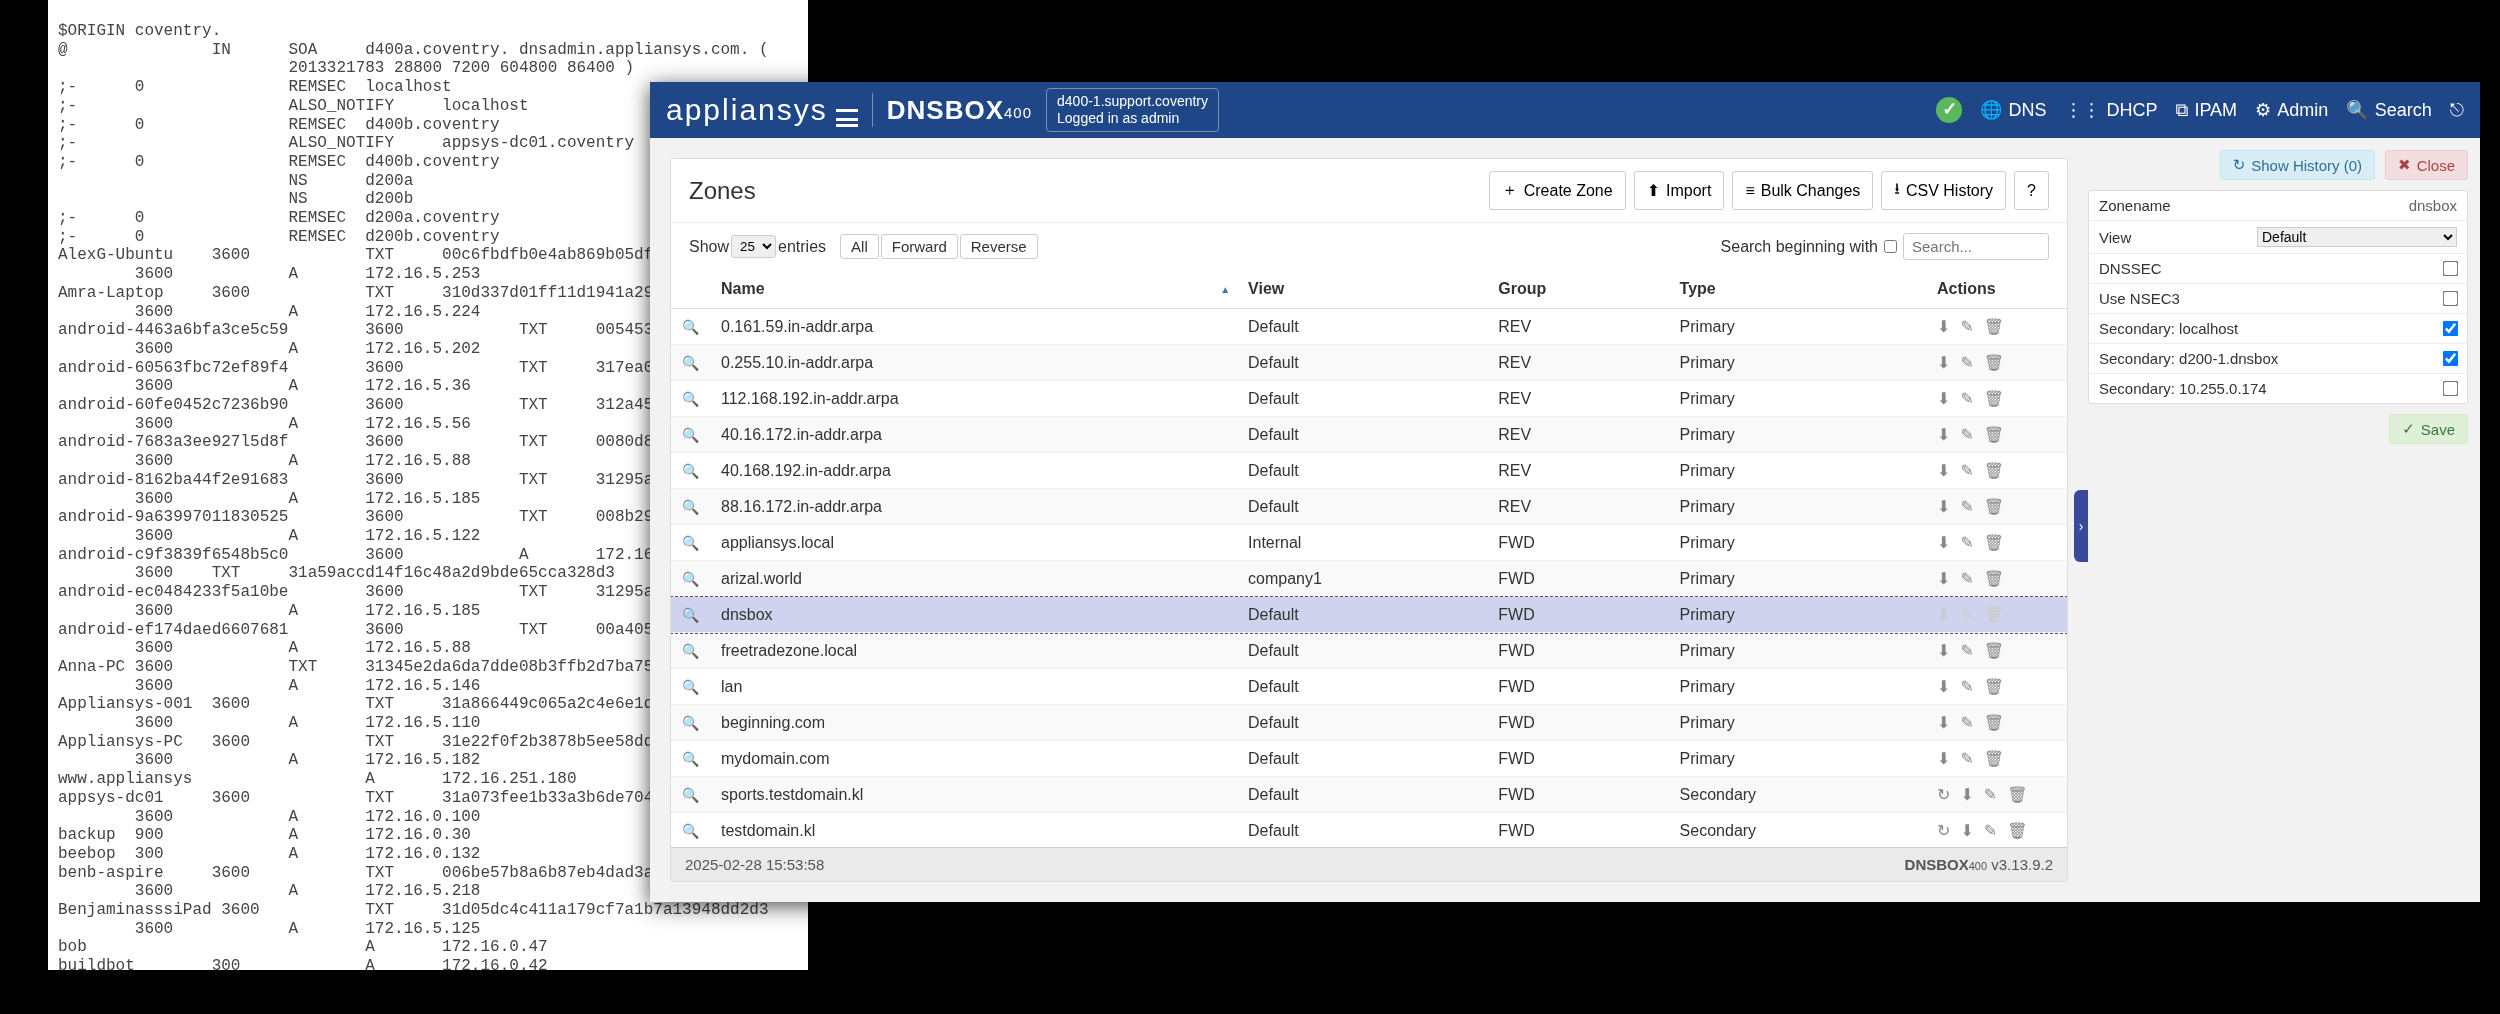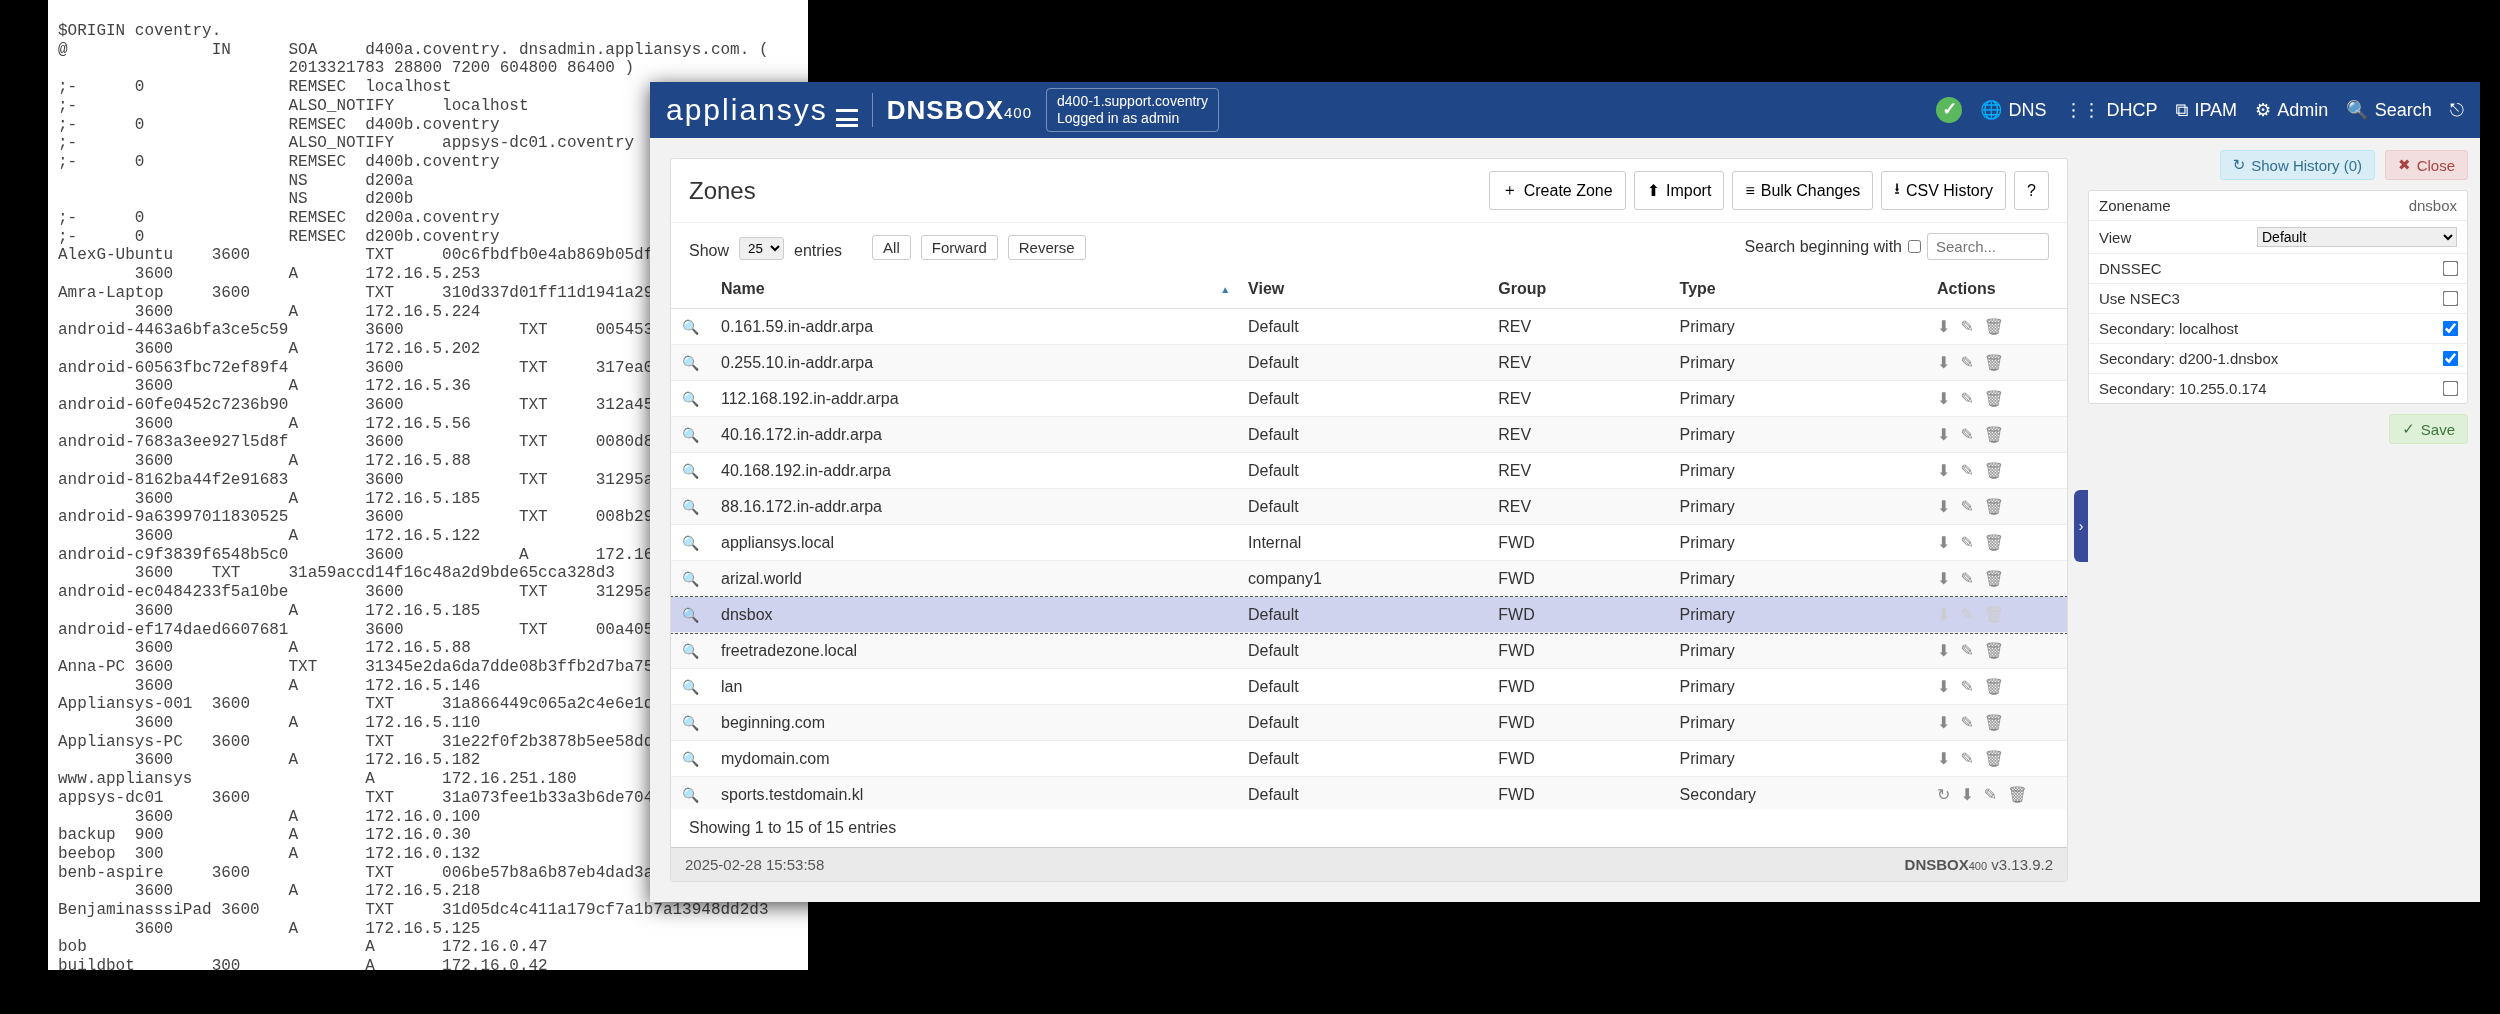--- a/index.html
+++ b/index.html
@@ -40,24 +40,24 @@
 
 .body-row { flex:1; display:flex; overflow:hidden;}
 
 
 .main-panel { flex:1; background:#fff; margin:20px; border:1px solid #ddd; border-radius:3px; display:flex; flex-direction:column; position:relative;}
 .panel-header { display:flex; align-items:center; justify-content:space-between; padding:12px 18px; border-bottom:1px solid #eee;}
 .panel-title { font-size:24px;}
 .panel-tools { display:flex; gap:8px;}
 .btn { background:#fff; border:1px solid #ccc; border-radius:3px; padding:5px 12px; font-size:16px; cursor:pointer; display:inline-flex; align-items:center; gap:6px;}
 
-.controls-row { display:flex; align-items:flex-end; padding:10px 18px; gap:10px; font-size:16px;}
+.controls-row { display:flex; align-items:center; padding:10px 18px; gap:2px; font-size:16px;}
 .controls-row select{border:1px solid #ccc;border-radius:3px;padding:2px 4px;}
 .controls-row .search-group{margin-left:auto;display:flex;align-items:center;gap:6px;}
-.controls-row input[type=text]{border:1px solid #ccc;border-radius:3px;padding:4px 8px;width:122px;font-size:15px;}
+.controls-row input[type=text]{border:1px solid #ccc;border-radius:3px;padding:4px 8px;width:146px;font-size:15px;}
 .pill{border:1px solid #ccc;border-radius:3px;padding:3px 10px;font-size:15px;cursor:pointer;}
 
 
 .tablewrap{flex:1;overflow:auto;}
 table{width:100%;border-collapse:collapse;font-size:16px;}
 thead th{text-align:left;padding:10px 10px;border-bottom:1px solid #ddd;font-weight:bold;color:#333;position:relative;}
 thead th.sort-asc::after{content:'▲';font-size:10px;color:#337ab7;position:absolute;right:8px;top:14px;}
 tbody tr{border-bottom:1px solid #eee;}
 tbody tr:nth-child(even){background:#f9f9f9;}
 tbody tr.selected{background:#cfd3ee !important;outline:1px dashed #555;}
@@ -454,21 +454,20 @@
                     <span>⬇</span>
                     <span>✎</span>
                     <span>🗑</span>
                   </div>
                 </td>
               </tr>
             </tbody>
         </table>
       </div>
 
-      <div class="table-footer">Showing 1 to 15 of 15 entries</div>
 
       <div class="statusbar">
         <span>2025-02-28 15:53:58</span>
         <span><b>DNSBOX</b><span style="font-size:11px">400</span><span> v3.13.9.2</span></span>
       </div>
     </div>
 
     <div class="side-panel">
       <div class="arrow-notch">›</div>
       <div class="side-top">

